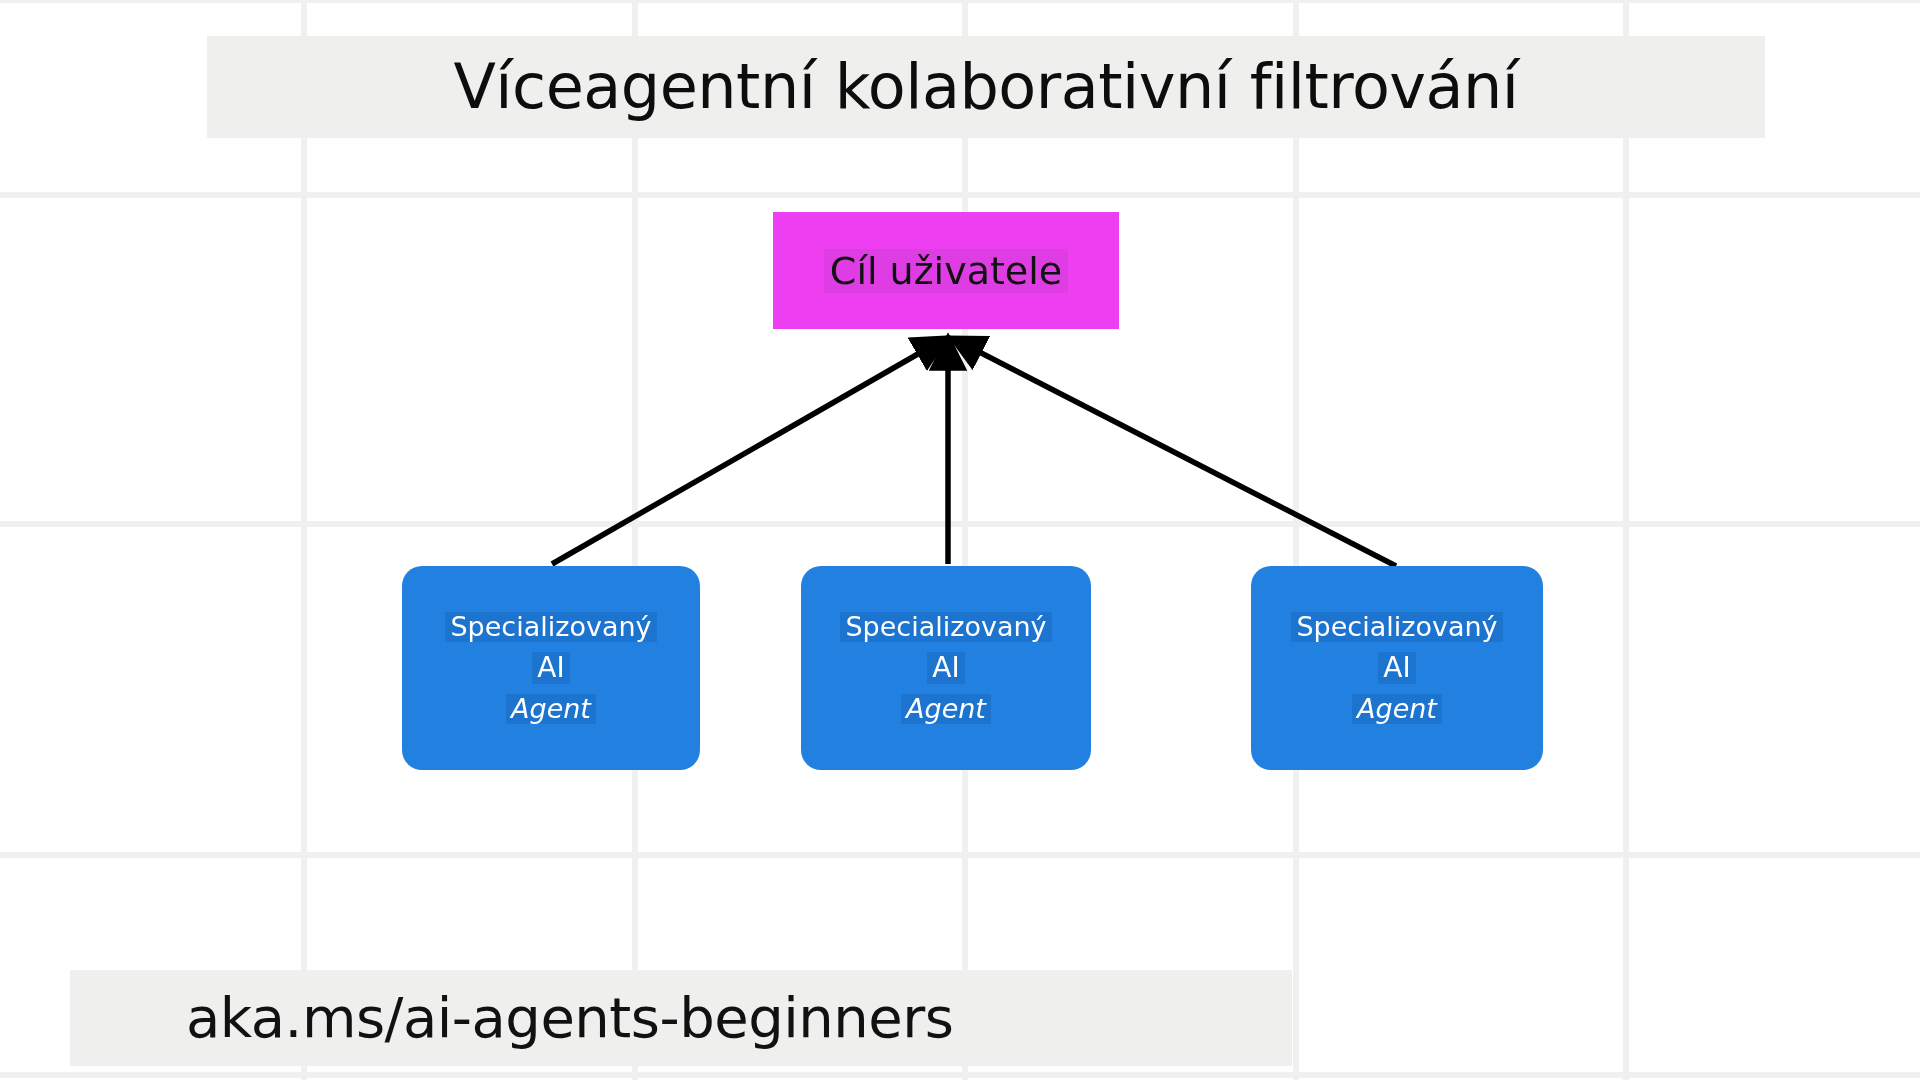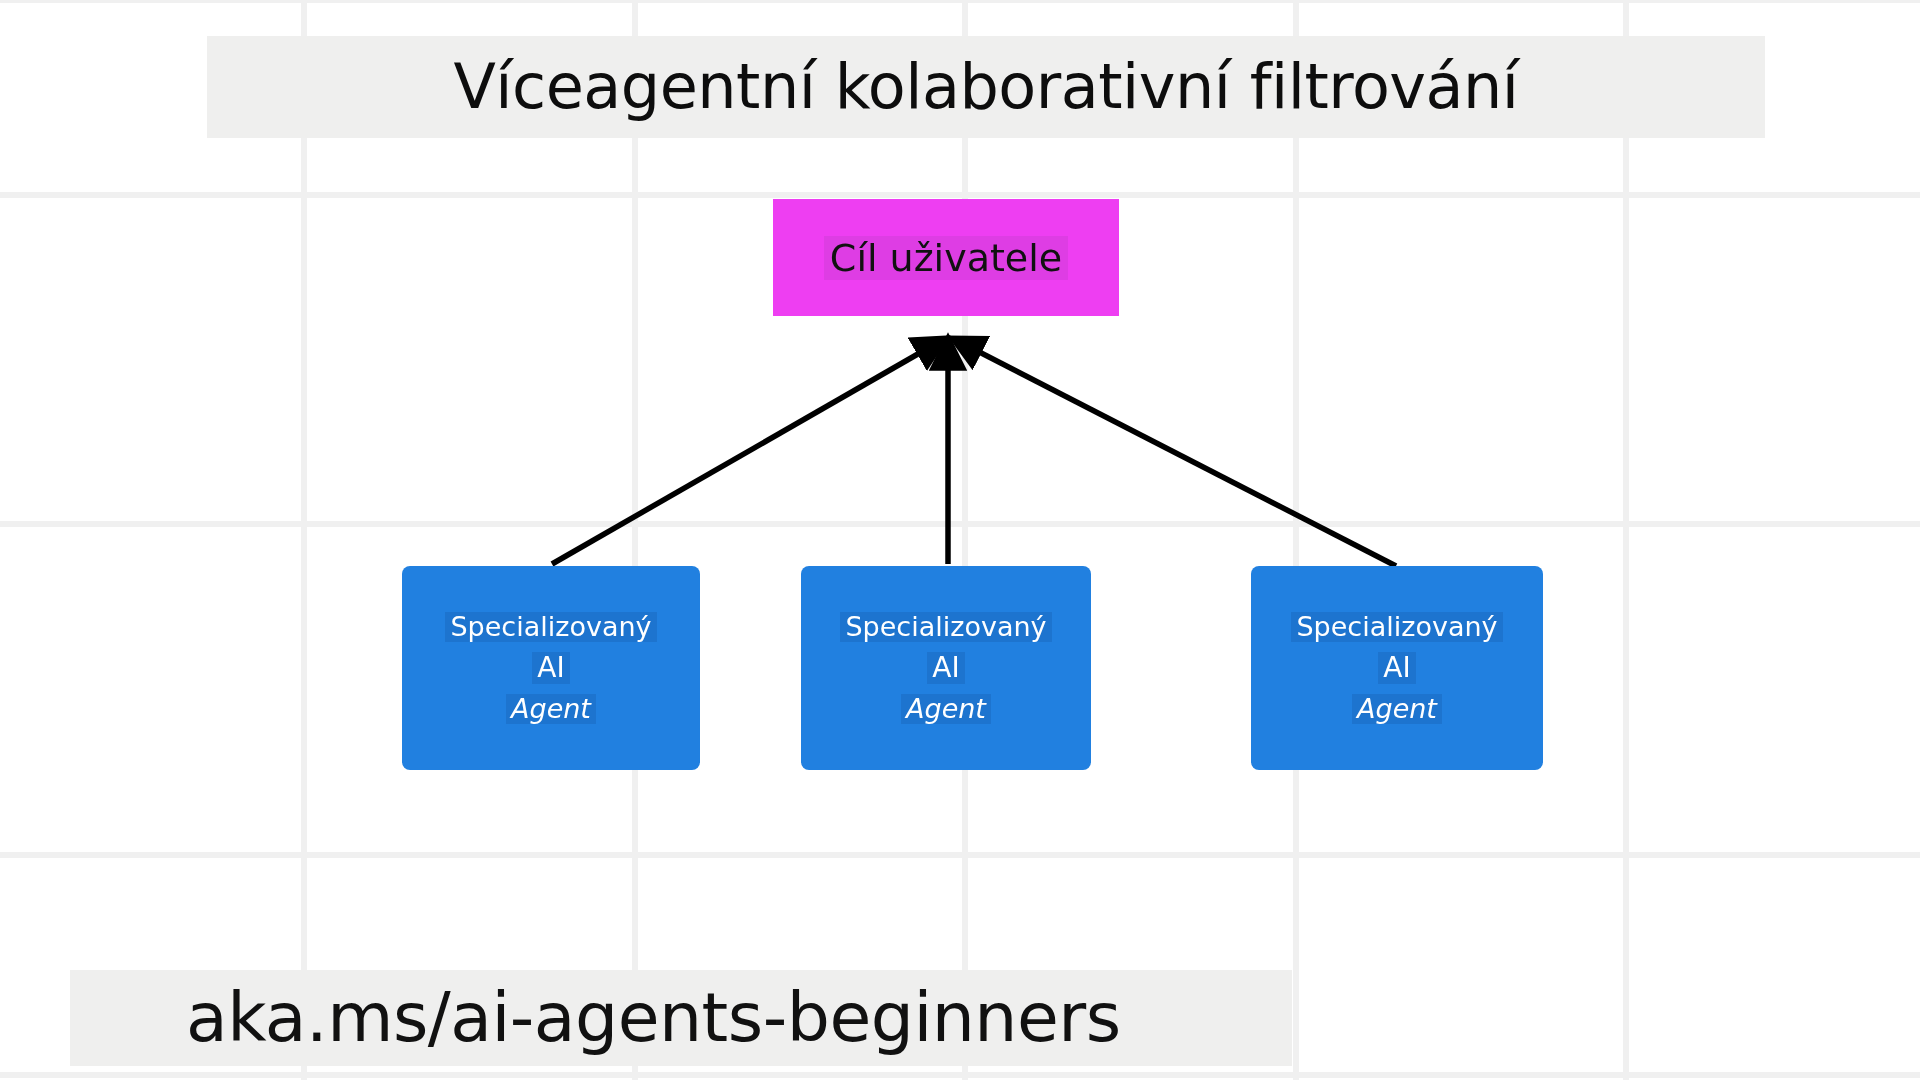--- a/index.html
+++ b/index.html
@@ -73,21 +73,21 @@
     width: 1920px;
     height: 1080px;
     z-index: 3;
     pointer-events: none;
   }
 
   
   #goal-node {
     position: absolute;
     left: 773px;
-    top: 199px;
+    top: 212px;
     width: 346px;
     height: 117px;
     background: #ee3ef2;
     z-index: 4;
     display: flex;
     align-items: center;
     justify-content: center;
   }
   #goal-label {
     font-size: 38px;
@@ -97,21 +97,21 @@
     padding: 3px 6px;
     white-space: nowrap;
   }
 
   
   .agent-node {
     position: absolute;
     top: 566px;
     height: 204px;
     background: #2180e0;
-    border-radius: 8px;
+    border-radius: 20px;
     z-index: 4;
     display: flex;
     flex-direction: column;
     align-items: center;
     justify-content: center;
     gap: 10px;
   }
   #agent-node-0 { left: 402px; width: 298px; }
   #agent-node-1 { left: 801px; width: 290px; }
   #agent-node-2 { left: 1251px; width: 292px; }
@@ -135,21 +135,21 @@
     top: 970px;
     width: 1222px;
     height: 96px;
     background: #efefee;
     z-index: 2;
     display: flex;
     align-items: center;
   }
   #footer-text {
     margin-left: 116px;
-    font-size: 68px;
+    font-size: 56px;
     line-height: 1;
     color: #111111;
     letter-spacing: -0.5px;
     white-space: nowrap;
   }
 </style>
 </head>
 <body>
 
 <div id="slide">

